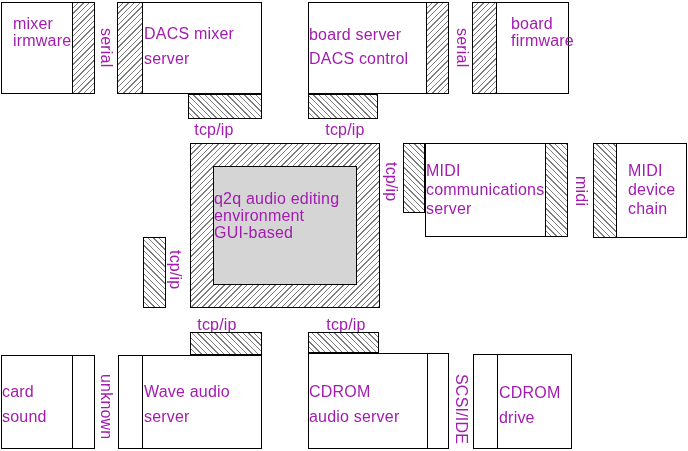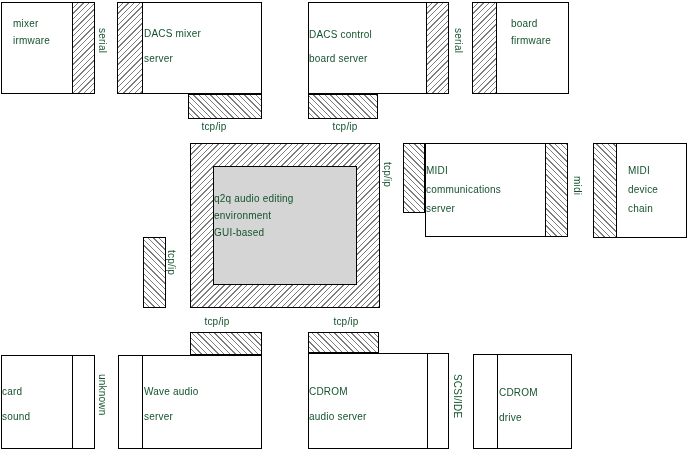--- a/index.html
+++ b/index.html
@@ -1,19 +1,19 @@
 <!DOCTYPE html>
 <html><head>
 <meta charset="utf-8">
 <style>
   * { margin:0; padding:0; box-sizing:border-box; }
   html,body { background:#ffffff; }
   #canvas {
     position:relative; width:688px; height:451px; background:#ffffff;
-    font-family:"Liberation Sans", sans-serif; font-size:10px; color:#14532d;
+    font-family:"Liberation Sans", sans-serif; font-size:16px; color:#a21caf;
     letter-spacing:0.2px; overflow:hidden;
   }
   .box {
     position:absolute; background:#fff; border:1px solid #000;
   }
   .strip {
     position:absolute; top:-1px; bottom:-1px; border:1px solid #000;
   }
   .blk {
     position:absolute; border:1px solid #000;
@@ -61,22 +61,22 @@
     <div class="strip h-fwd" style="left:-1px;width:26px"></div>
     <div class="lines c" style="left:26px;right:0;top:18px;line-height:25px">
       <div>DACS mixer</div>
       <div>server</div>
     </div>
   </div>
 
   <div class="box" style="left:308px;top:2px;width:141px;height:92px">
     <div class="strip h-fwd" style="right:-1px;width:23px"></div>
     <div class="lines c" style="left:0;right:23px;top:20px;line-height:24px">
+      <div>board server</div>
       <div>DACS control</div>
-      <div>board server</div>
     </div>
   </div>
 
   <div class="vlabel" style="left:453px;top:28px">serial</div>
 
   <div class="box" style="left:472px;top:2px;width:97px;height:92px">
     <div class="strip h-fwd" style="left:-1px;width:25px"></div>
     <div class="lines" style="left:38px;top:12px;line-height:17px">
       <div>board</div>
       <div>firmware</div>

